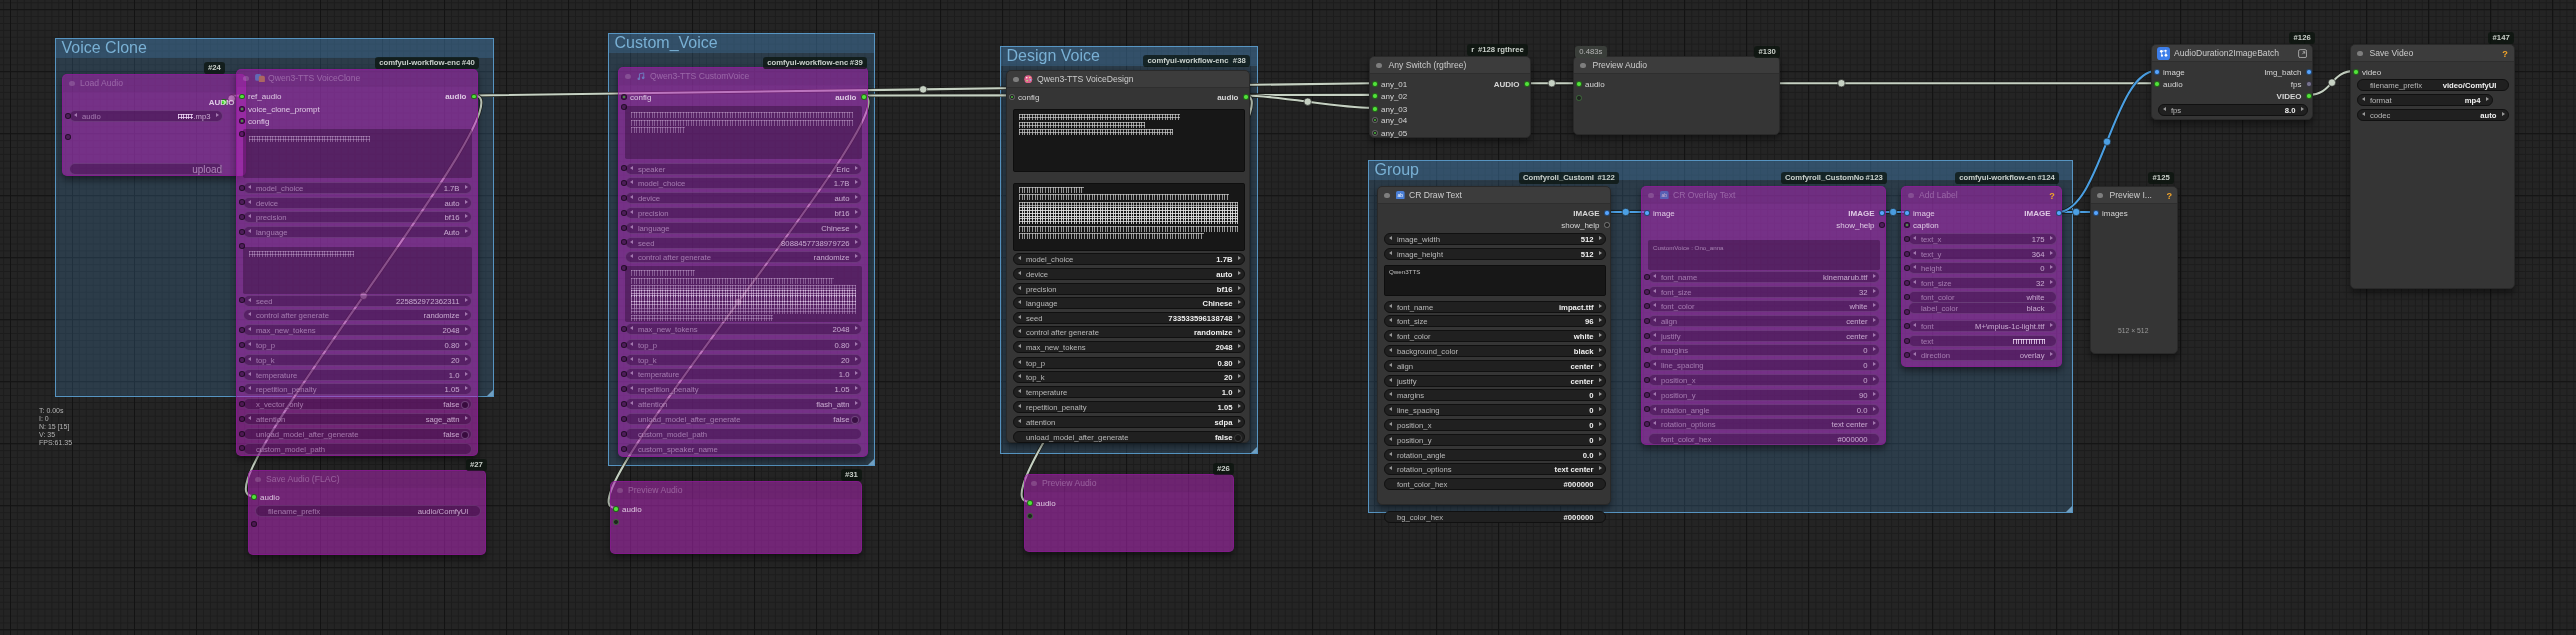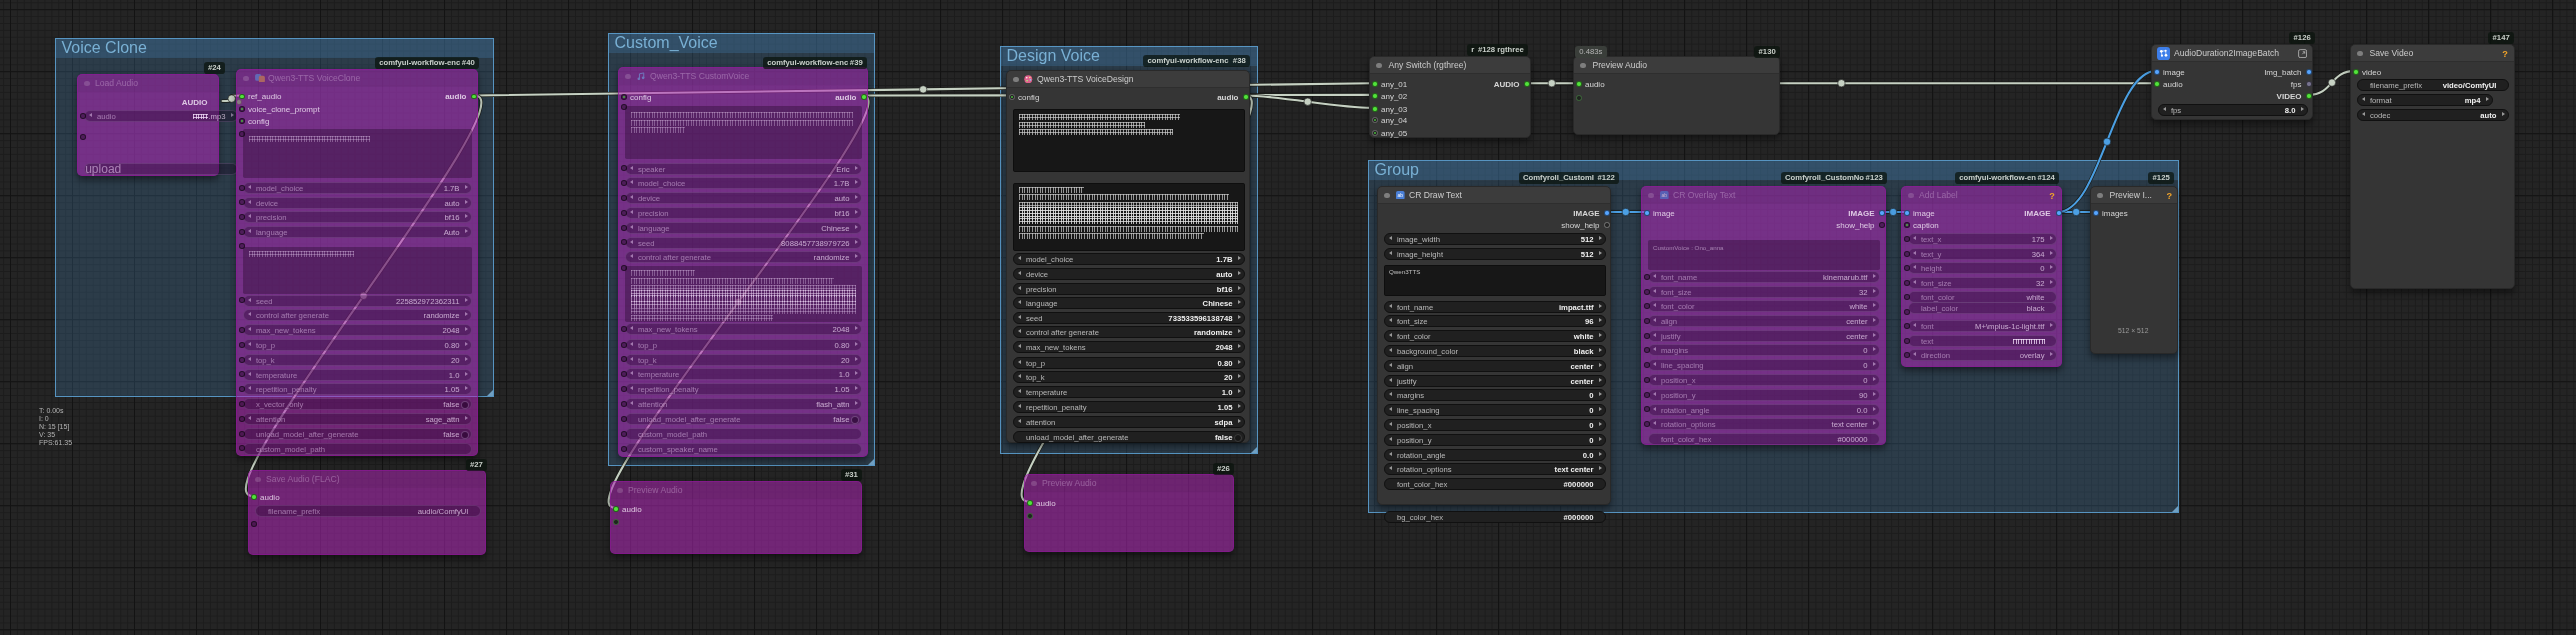--- a/index.html
+++ b/index.html
@@ -34,21 +34,21 @@
 .drn{background:#1f241f;border:0.9px solid #3f6b3c}
 .np .dr,.np .drg{border-color:rgba(0,0,0,.5);background:rgba(40,10,45,.5)}
 .sl{position:absolute;line-height:11px;margin-top:-5.5px;white-space:nowrap;color:#d6d6d6}
 .np .sl{color:rgba(248,238,250,.80)}
 .so{text-align:right}
 .w{position:absolute;height:11.7px;border-radius:5.9px;line-height:11.7px;white-space:nowrap}
 .nd .w{background:#202020;border:0.6px solid #101010}
 .np .w{background:rgba(25,0,35,.32);border:0.6px solid rgba(235,185,255,.15)}
 .w .lab{position:absolute;left:11.7px;color:#b9b9b9;font-size:7.7px}
 .w .val{position:absolute;right:11.7px;color:#f0f0f0;font-size:7.7px;font-weight:bold}
-.w .vc{position:absolute;left:0;right:0;text-align:left;color:#c9c9c9;font-size:12px}
+.w .vc{position:absolute;left:0;right:0;text-align:right;color:#c9c9c9;font-size:10px}
 .np .w .lab{color:rgba(238,208,245,.50)}
 .np .w .val{color:rgba(250,232,255,.68);font-weight:normal}
 .np .w .vc{color:rgba(238,208,245,.55)}
 .tl,.tr{position:absolute;top:50%;margin-top:-2.5px;width:0;height:0;border-top:2.5px solid transparent;border-bottom:2.5px solid transparent}
 .tl{left:3.7px;border-right:3.4px solid #9a9a9a}
 .tr{right:3.7px;border-left:3.4px solid #9a9a9a}
 .np .tl{border-right-color:rgba(240,210,250,.5)}
 .np .tr{border-left-color:rgba(240,210,250,.5)}
 .ta{position:absolute;border-radius:1.8px}
 .nd .ta{background:#171717;border:0.6px solid #0e0e0e}
@@ -68,21 +68,21 @@
       <div class="rz"></div>
     </div>
     <div class="grp" style="left:55px;top:38px;width:439px;height:359px">
       <div class="gt">Voice Clone</div>
       <div class="rz"></div>
     </div>
     <div class="grp" style="left:1000px;top:46px;width:258px;height:408px">
       <div class="gt">Design Voice</div>
       <div class="rz"></div>
     </div>
-    <div class="grp" style="left:1368px;top:160px;width:811px;height:353px">
+    <div class="grp" style="left:1368px;top:160px;width:705px;height:353px">
       <div class="gt">Group</div>
       <div class="rz"></div>
     </div>
     <svg width="2576" height="636" viewBox="0 0 4180 1032">
       <path d="M361,164 C401,164 350,155 390,155" fill="none" stroke="#191b17" stroke-width="5.5" stroke-linecap="round"></path>
       <path d="M361,164 C401,164 350,155 390,155" fill="none" stroke="#c6d1c3" stroke-width="3.4" stroke-linecap="round"></path>
       <path d="M770,155 C865,155 2130,135 2225,135" fill="none" stroke="#191b17" stroke-width="5.5" stroke-linecap="round"></path>
       <path d="M770,155 C865,155 2130,135 2225,135" fill="none" stroke="#c6d1c3" stroke-width="3.4" stroke-linecap="round"></path>
       <path d="M770,155 C865,155 315,805 410,805" fill="none" stroke="#191b17" stroke-width="5.5" stroke-linecap="round"></path>
       <path d="M770,155 C865,155 315,805 410,805" fill="none" stroke="#c6d1c3" stroke-width="3.4" stroke-linecap="round"></path>
@@ -116,21 +116,21 @@
       <circle cx="2122" cy="165" r="6" fill="#c6d1c3" stroke="#1c1c1c" stroke-width="1"></circle>
       <circle cx="1844" cy="484" r="6" fill="#c6d1c3" stroke="#1c1c1c" stroke-width="1"></circle>
       <circle cx="2518" cy="135" r="6" fill="#c6d1c3" stroke="#1c1c1c" stroke-width="1"></circle>
       <circle cx="2988" cy="135" r="6" fill="#c6d1c3" stroke="#1c1c1c" stroke-width="1"></circle>
       <circle cx="3784" cy="134" r="6" fill="#c6d1c3" stroke="#1c1c1c" stroke-width="1"></circle>
       <circle cx="2638" cy="344" r="6" fill="#4b9fe3" stroke="#1c1c1c" stroke-width="1"></circle>
       <circle cx="3072" cy="344" r="6" fill="#4b9fe3" stroke="#1c1c1c" stroke-width="1"></circle>
       <circle cx="3369" cy="344" r="6" fill="#4b9fe3" stroke="#1c1c1c" stroke-width="1"></circle>
       <circle cx="3419" cy="230" r="6" fill="#4b9fe3" stroke="#1c1c1c" stroke-width="1"></circle>
     </svg>
-    <div class="node np" style="left:77px;top:74px;width:142px;height:102px">
+    <div class="node np" style="left:62px;top:74px;width:184px;height:102px">
       <div class="nt">
         <b style="position:absolute;left:17px">Load Audio</b>
       </div>
       <div class="tdot"></div>
       <div class="d dg" style="left:161px;top:27px"></div>
       <div class="sl so" style="right:10.5px;top:27px;font-weight:bold;">AUDIO</div>
       <div class="w" style="left:6.2px;top:35px;width:154px">
         <i class="tl"></i>
         <i class="tr"></i>
         <span class="lab">audio</span>

